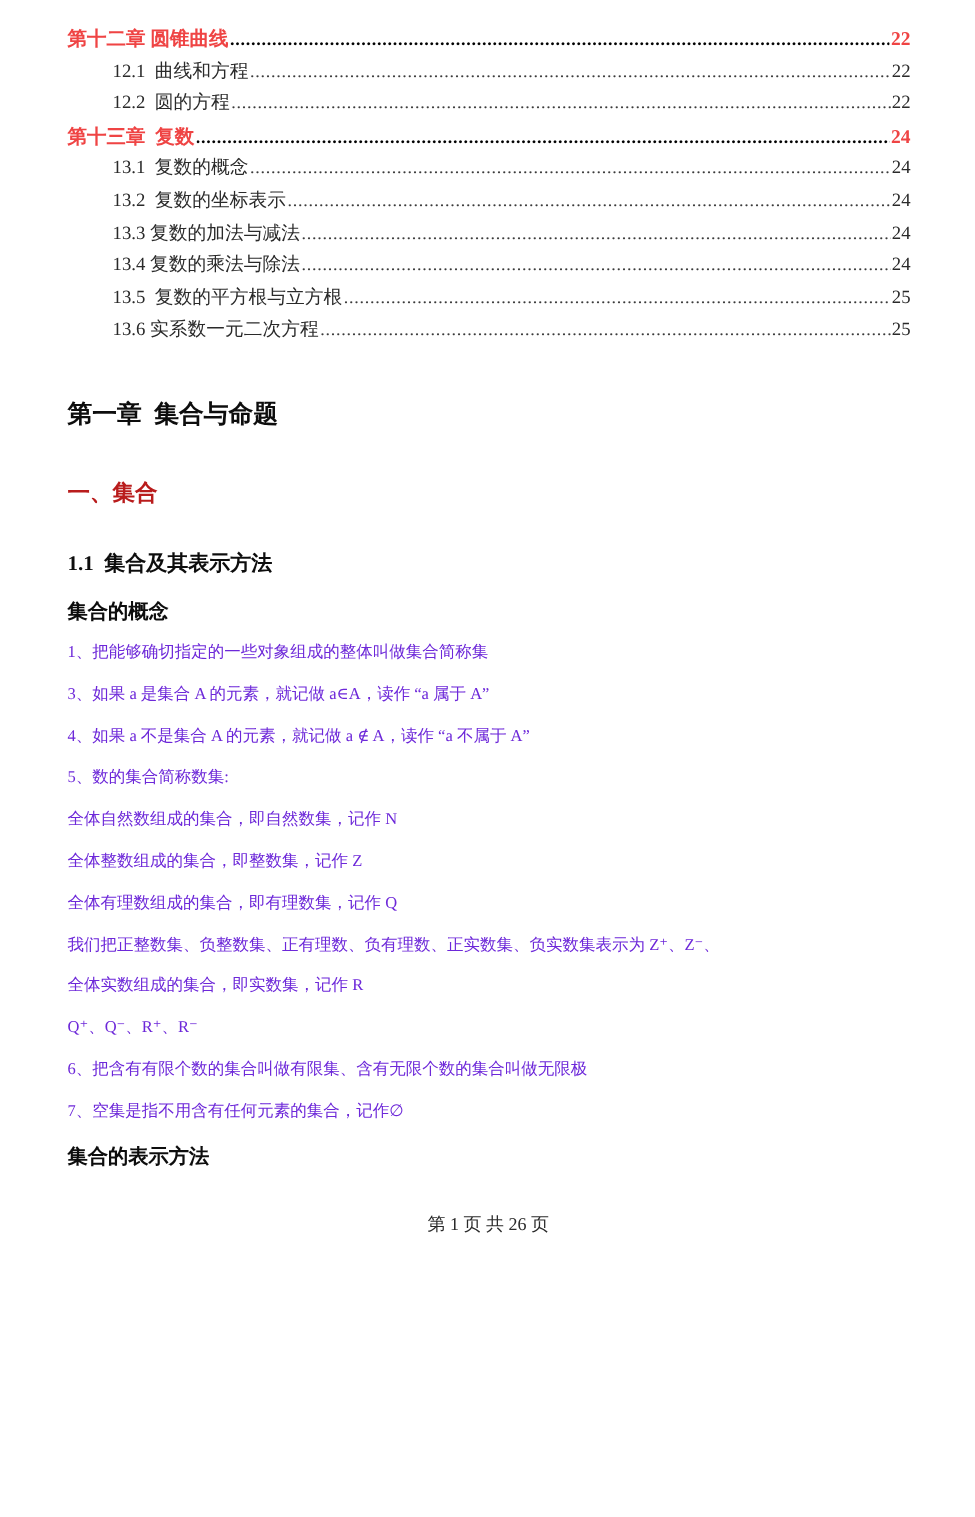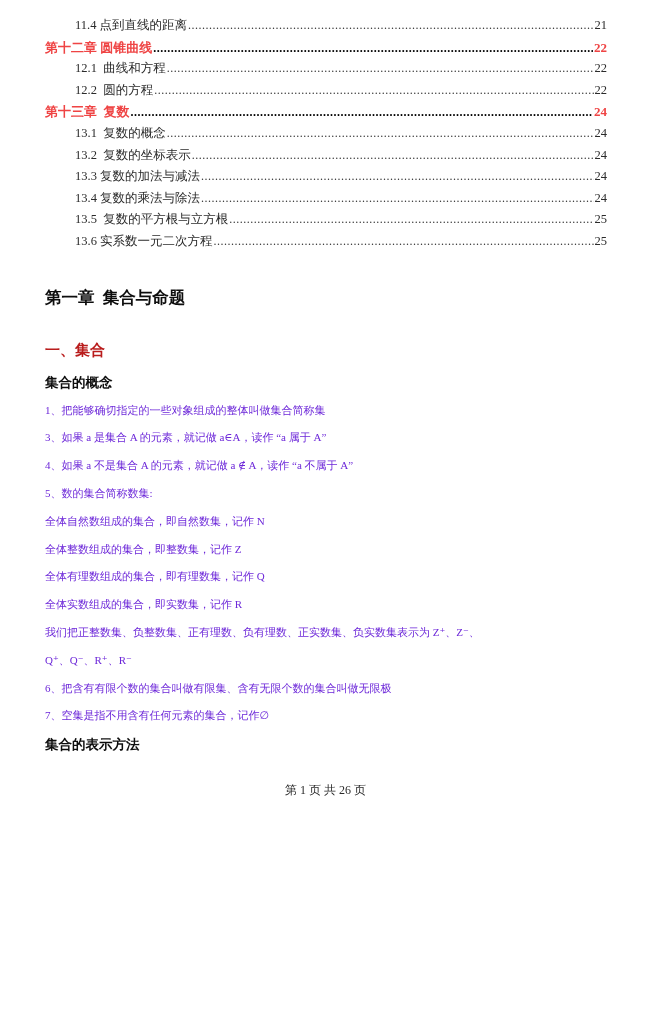--- a/index.html
+++ b/index.html
@@ -92,25 +92,20 @@
     color: #2a2a2a;
     white-space: pre;
   }
 </style>
 </head>
 <body>
 
 <div class="page">
 
   <div class="toc">
-    <div class="toc-row sub">
-      <span class="toc-label">11.4 点到直线的距离</span>
-        <span class="toc-dots"></span>
-        <span class="toc-page">21</span>
-    </div>
     <div class="toc-row chapter">
       <span class="toc-label">第十二章 圆锥曲线</span>
         <span class="toc-dots"></span>
         <span class="toc-page">22</span>
     </div>
     <div class="toc-row sub">
       <span class="toc-label">12.1  曲线和方程</span>
         <span class="toc-dots"></span>
         <span class="toc-page">22</span>
     </div>
@@ -152,31 +147,32 @@
     <div class="toc-row sub">
       <span class="toc-label">13.6 实系数一元二次方程</span>
         <span class="toc-dots"></span>
         <span class="toc-page">25</span>
     </div>
   </div>
 
   <div class="content">
     <div class="chapter-title">第一章  集合与命题</div>
     <div class="section-title">一、集合</div>
+    <div class="subsection-title">1.1  集合及其表示方法</div>
     <div class="block-heading">集合的概念</div>
 
     <p>1、把能够确切指定的一些对象组成的整体叫做集合简称集</p>
     <p>3、如果 a 是集合 A 的元素，就记做 a∈A，读作 “a 属于 A”</p>
     <p>4、如果 a 不是集合 A 的元素，就记做 a ∉ A，读作 “a 不属于 A”</p>
     <p>5、数的集合简称数集:</p>
     <p>全体自然数组成的集合，即自然数集，记作 N</p>
     <p>全体整数组成的集合，即整数集，记作 Z</p>
     <p>全体有理数组成的集合，即有理数集，记作 Q</p>
+    <p>我们把正整数集、负整数集、正有理数、负有理数、正实数集、负实数集表示为 Z⁺、Z⁻、</p>
     <p>全体实数组成的集合，即实数集，记作 R</p>
-    <p>我们把正整数集、负整数集、正有理数、负有理数、正实数集、负实数集表示为 Z⁺、Z⁻、</p>
     <p>Q⁺、Q⁻、R⁺、R⁻</p>
     <p>6、把含有有限个数的集合叫做有限集、含有无限个数的集合叫做无限极</p>
     <p>7、空集是指不用含有任何元素的集合，记作∅</p>
 
     <div class="block-heading end">集合的表示方法</div>
 
     <div class="footer">第 1 页 共 26 页</div>
   </div>
 
 </div>

